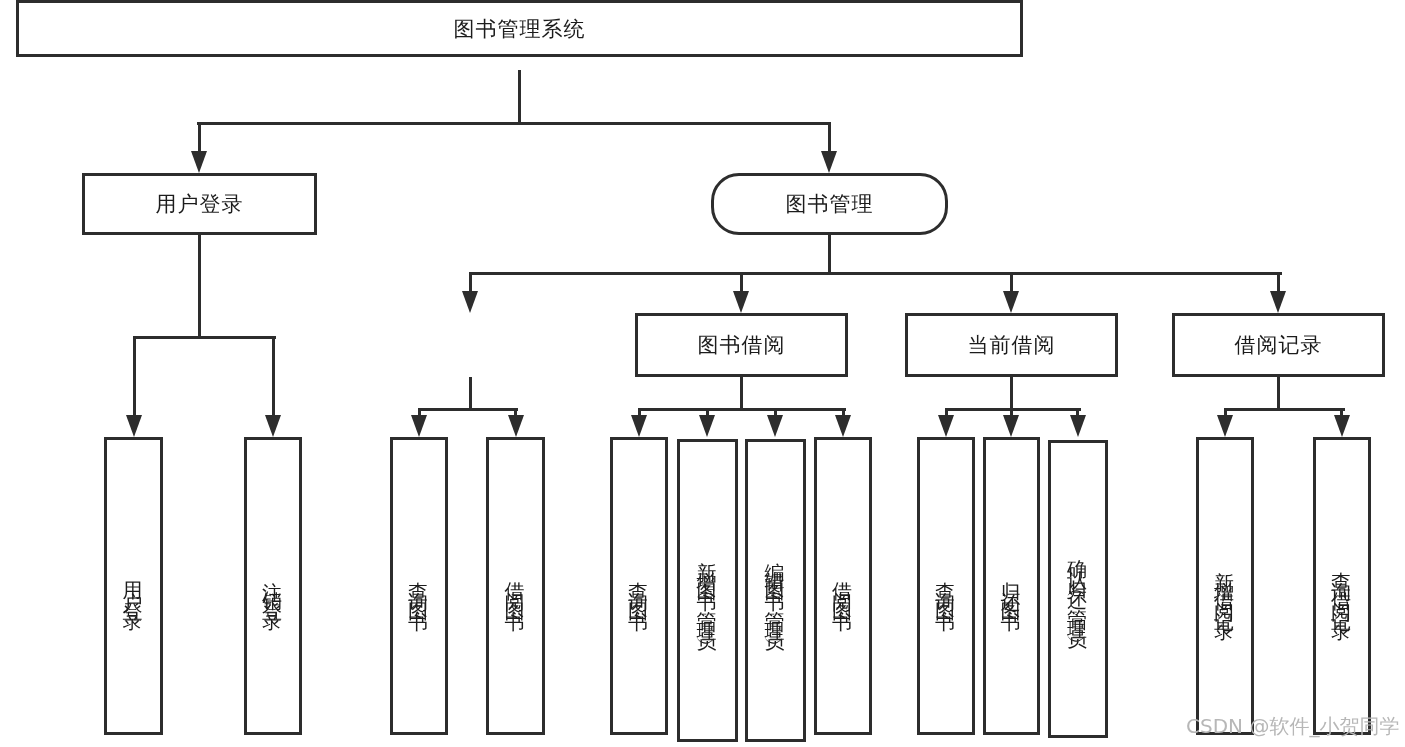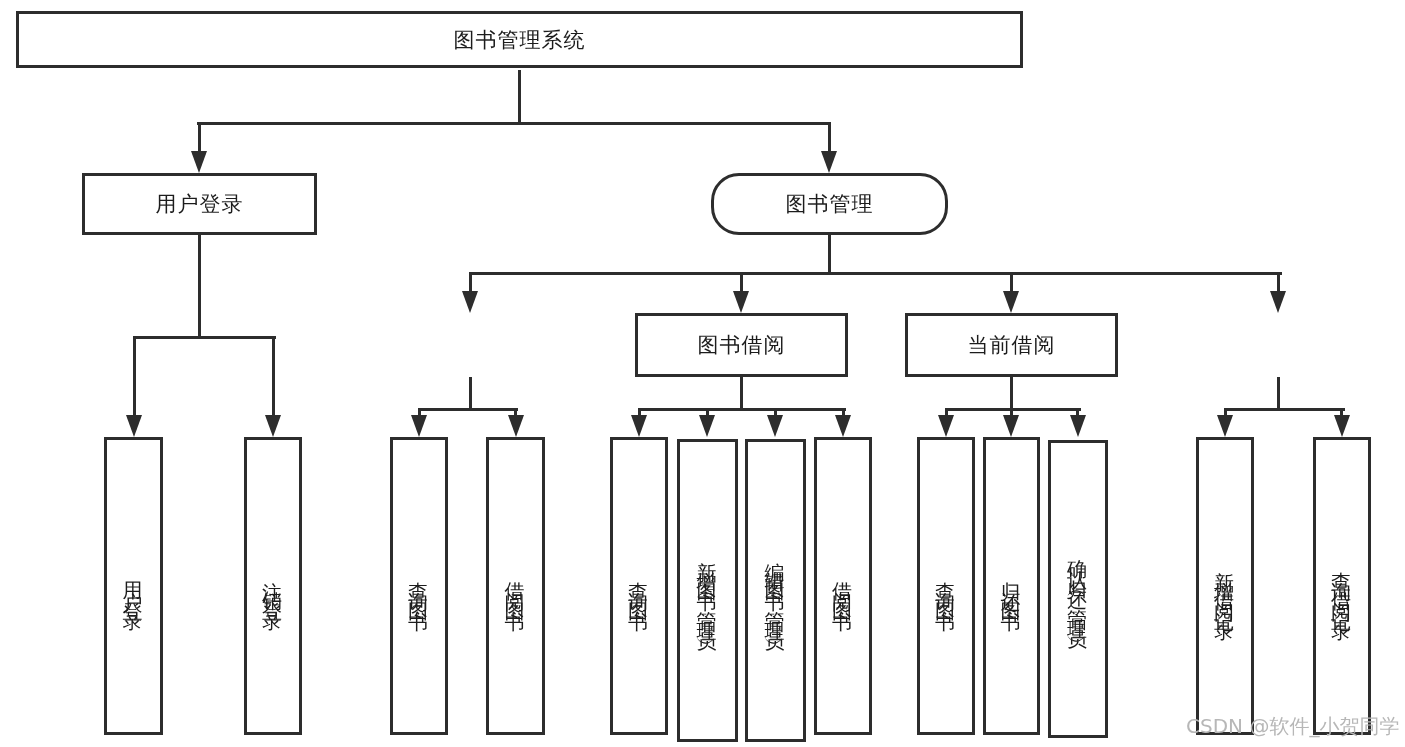--- a/index.html
+++ b/index.html
@@ -107,36 +107,39 @@
   <div class="vline" style="left:1076px;top:408px;height:12px;"></div>
   <div class="arrow" style="left:1070px;top:415px;"></div>
 
   <div class="vline" style="left:1277px;top:377px;height:34px;"></div>
   <div class="hline" style="left:1224px;top:408px;width:121px;"></div>
   <div class="vline" style="left:1224px;top:408px;height:12px;"></div>
   <div class="arrow" style="left:1217px;top:415px;"></div>
   <div class="vline" style="left:1340px;top:408px;height:12px;"></div>
   <div class="arrow" style="left:1334px;top:415px;"></div>
 
-  <div class="node" style="left:16px;top:11px;width:1007px;height:57px;">
+  <div class="node" style="left:16px;top:0;width:1007px;height:57px;">
     <span>图书管理系统</span>
   </div>
 
   <div class="node" style="left:82px;top:173px;width:235px;height:62px;">
     <span>用户登录</span>
   </div>
   <div class="node" style="left:711px;top:173px;width:237px;height:62px;border-radius:28px;">
     <span>图书管理</span>
   </div>
 
   <div class="node" style="left:635px;top:313px;width:213px;height:64px;">
     <span>图书借阅</span>
   </div>
   <div class="node" style="left:905px;top:313px;width:213px;height:64px;">
     <span>当前借阅</span>
+  </div>
+  <div class="node" style="left:1172px;top:313px;width:213px;height:64px;">
+    <span>借阅记录</span>
   </div>
 
   <div class="node leaf" style="left:104px;top:437px;width:59px;height:298px;">
     <span class="vtext">用户登录</span>
   </div>
   <div class="node leaf" style="left:244px;top:437px;width:58px;height:298px;">
     <span class="vtext">注销登录</span>
   </div>
 
   <div class="node leaf" style="left:390px;top:437px;width:58px;height:298px;">

